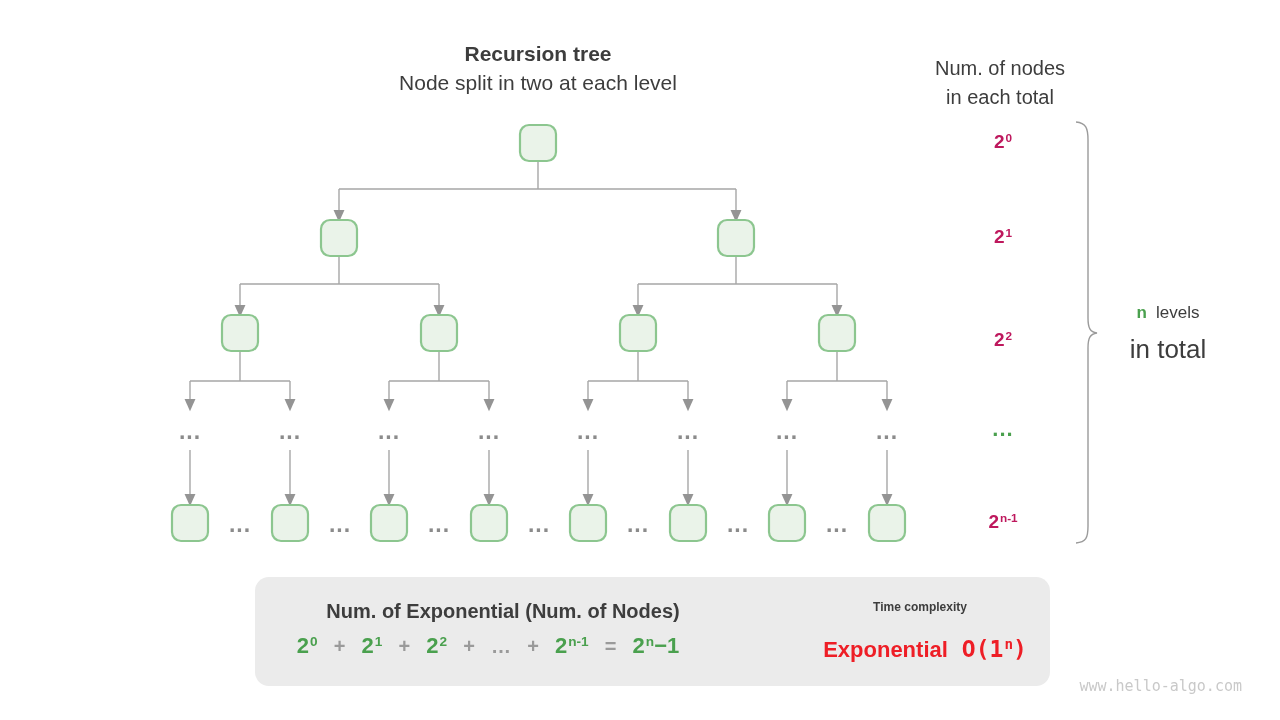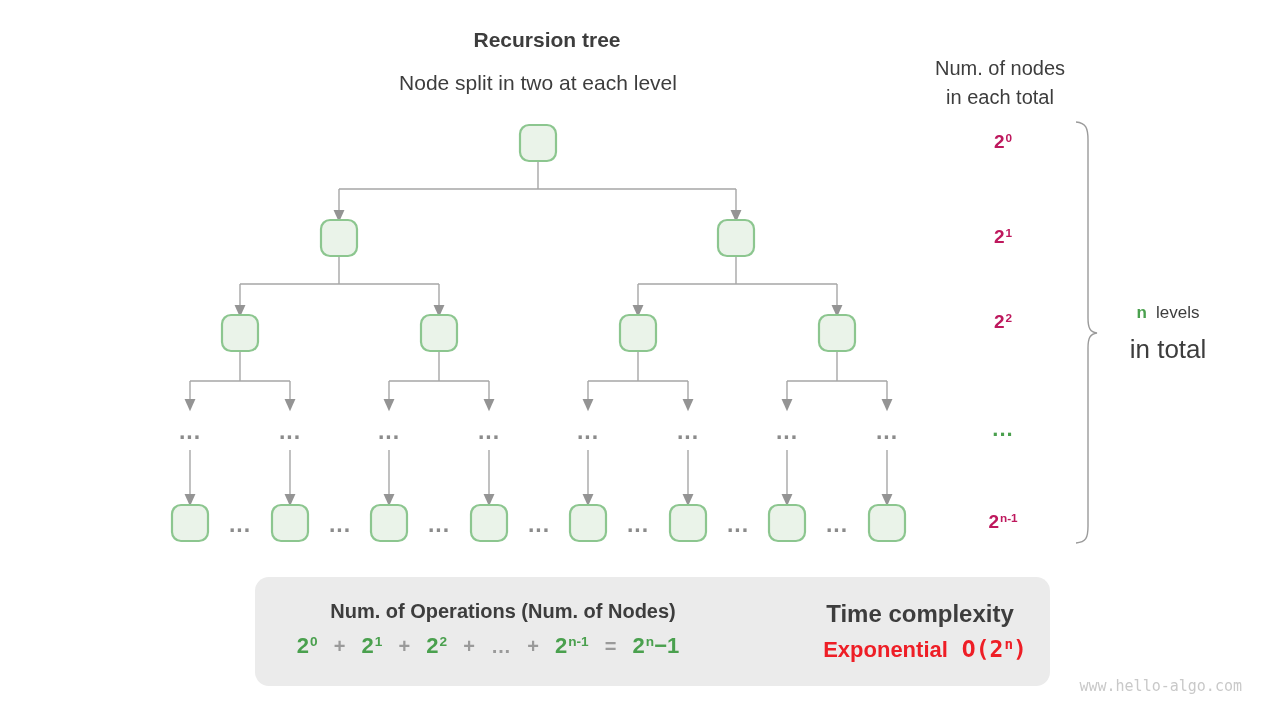--- a/index.html
+++ b/index.html
@@ -3,21 +3,21 @@
 <meta charset="utf-8">
 <style>
   html,body{margin:0;padding:0;}
   body{
     width:1280px;height:720px;position:relative;background:#ffffff;overflow:hidden;
     font-family:"Liberation Sans","DejaVu Sans",sans-serif;color:#3d3d3d;
   }
   .abs{position:absolute;}
   .ctr{transform:translateX(-50%);white-space:nowrap;}
 
-  .title{left:538px;top:28px;font-size:21px;font-weight:700;margin-left:9px;}
+  .title{left:538px;top:42px;font-size:21px;font-weight:700;}
   .subtitle{left:538px;top:71px;font-size:21px;font-weight:400;}
   .rhead{left:1000px;font-size:20px;font-weight:400;margin-top:25px;}
 
   
   .lvl{left:1003px;transform:translateX(-50%);color:#be185d;font-weight:700;font-size:19px;line-height:1;white-space:nowrap;}
   .lvl sup, .pow sup, .bigo sup{font-size:62%;vertical-align:baseline;position:relative;top:-0.55em;margin-left:1px;}
   .lvl-dots{color:#4aa04e;font-size:22px;letter-spacing:1px;font-weight:700;}
 
   
   .tdots{position:absolute;transform:translateX(-50%);color:#8b8b8b;font-weight:700;font-size:23px;letter-spacing:1px;line-height:1;white-space:nowrap;}
@@ -27,21 +27,21 @@
   .note2{left:1168px;top:334px;font-size:26px;}
   .note-n{color:#4aa04e;font-weight:700;margin-right:9px;}
 
   
   .sbox{left:255px;top:577px;width:795px;height:109px;background:#ebebeb;border-radius:14px;}
   .ops-title{left:503px;top:600px;font-size:20px;font-weight:700;}
   .formula{left:488px;top:633px;font-size:22px;line-height:1.2;}
   .ft{margin:0 5px;}
   .pow{color:#4aa04e;font-weight:700;}
   .op{color:#9a9a9a;font-weight:700;font-size:20px;}
-  .time-title{left:920px;top:600px;font-size:24px;font-weight:700;}
+  .time-title{left:920px;top:600px;font-size:12px;font-weight:700;}
   .cplx{left:925px;top:636px;color:#ee1e26;font-weight:700;font-size:22px;}
   .bigo{font-family:"DejaVu Sans Mono",monospace;font-size:23px;margin-left:14px;letter-spacing:0px;}
 
   .watermark{right:38px;top:677px;font-family:"DejaVu Sans Mono",monospace;font-size:15px;color:#c9c9c9;text-align:right;}
 
   svg{position:absolute;left:0;top:0;}
 </style>
 </head>
 <body>
 
@@ -118,21 +118,21 @@
   <polygon points="744,625 767,625 767,615 790,631 767,647 767,637 744,637" fill="#bcbcbc"></polygon>
 </svg>
 
 <div class="abs ctr title">Recursion tree</div>
 <div class="abs ctr subtitle">Node split in two at each level</div>
 <div class="abs ctr rhead" style="top:32px">Num. of nodes</div>
 <div class="abs ctr rhead" style="top:61px">in each total</div>
 
 <div class="abs lvl" style="top:132px"><span>2</span><sup>0</sup></div>
 <div class="abs lvl" style="top:227px"><span>2</span><sup>1</sup></div>
-<div class="abs lvl" style="top:312px"><span>2</span><sup>2</sup></div>
+<div class="abs lvl" style="top:330px"><span>2</span><sup>2</sup></div>
 <div class="abs lvl lvl-dots" style="top:418px">...</div>
 <div class="abs lvl" style="top:512px"><span>2</span><sup>n-1</sup></div>
 
 <div class="abs ctr note1"><span class="note-n">n</span><span>levels</span></div>
 <div class="abs ctr note2">in total</div>
 
 <span class="tdots" style="left:190px;top:420px">...</span>
 <span class="tdots" style="left:290px;top:420px">...</span>
 <span class="tdots" style="left:389px;top:420px">...</span>
 <span class="tdots" style="left:489px;top:420px">...</span>
@@ -143,34 +143,34 @@
 
 <span class="tdots" style="left:240px;top:513px">...</span>
 <span class="tdots" style="left:340px;top:513px">...</span>
 <span class="tdots" style="left:439px;top:513px">...</span>
 <span class="tdots" style="left:539px;top:513px">...</span>
 <span class="tdots" style="left:638px;top:513px">...</span>
 <span class="tdots" style="left:738px;top:513px">...</span>
 <span class="tdots" style="left:837px;top:513px">...</span>
 
 <div class="abs sbox"></div>
-<div class="abs ctr ops-title">Num. of Operations (Num. of Nodes)</div>
+<div class="abs ctr ops-title">Num. of Exponential (Num. of Nodes)</div>
 
 <div class="abs ctr formula">
   <span class="ft pow"><span>2</span><sup>0</sup></span>
   <span class="ft op">+</span>
   <span class="ft pow"><span>2</span><sup>1</sup></span>
   <span class="ft op">+</span>
   <span class="ft pow"><span>2</span><sup>2</sup></span>
   <span class="ft op">+</span>
   <span class="ft op">…</span>
   <span class="ft op">+</span>
   <span class="ft pow"><span>2</span><sup>n-1</sup></span>
   <span class="ft op">=</span>
   <span class="ft pow"><span>2</span><sup>n</sup><span>−1</span></span>
 </div>
 
 <div class="abs ctr time-title">Time complexity</div>
 <div class="abs ctr cplx">
-  <span>Exponential</span><span class="bigo"><span>O(2</span><sup>n</sup><span>)</span></span>
+  <span>Exponential</span><span class="bigo"><span>O(1</span><sup>n</sup><span>)</span></span>
 </div>
 
 <div class="abs watermark">www.hello-algo.com</div>
 
 </body></html>

